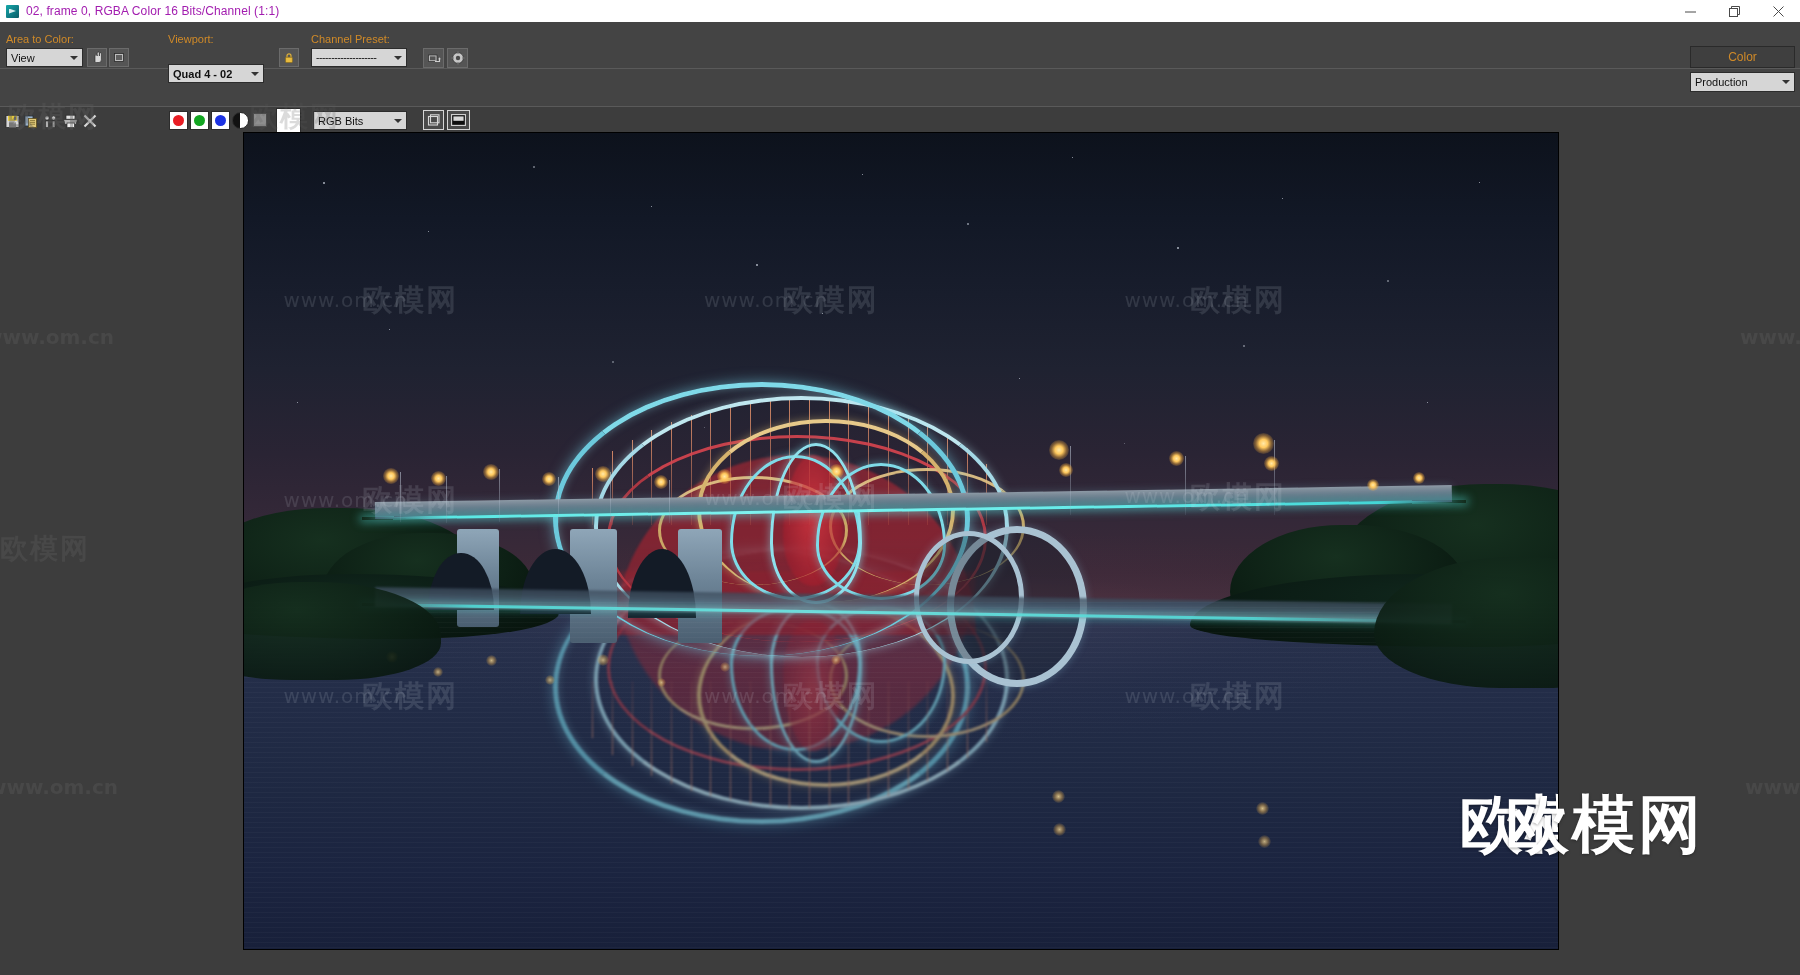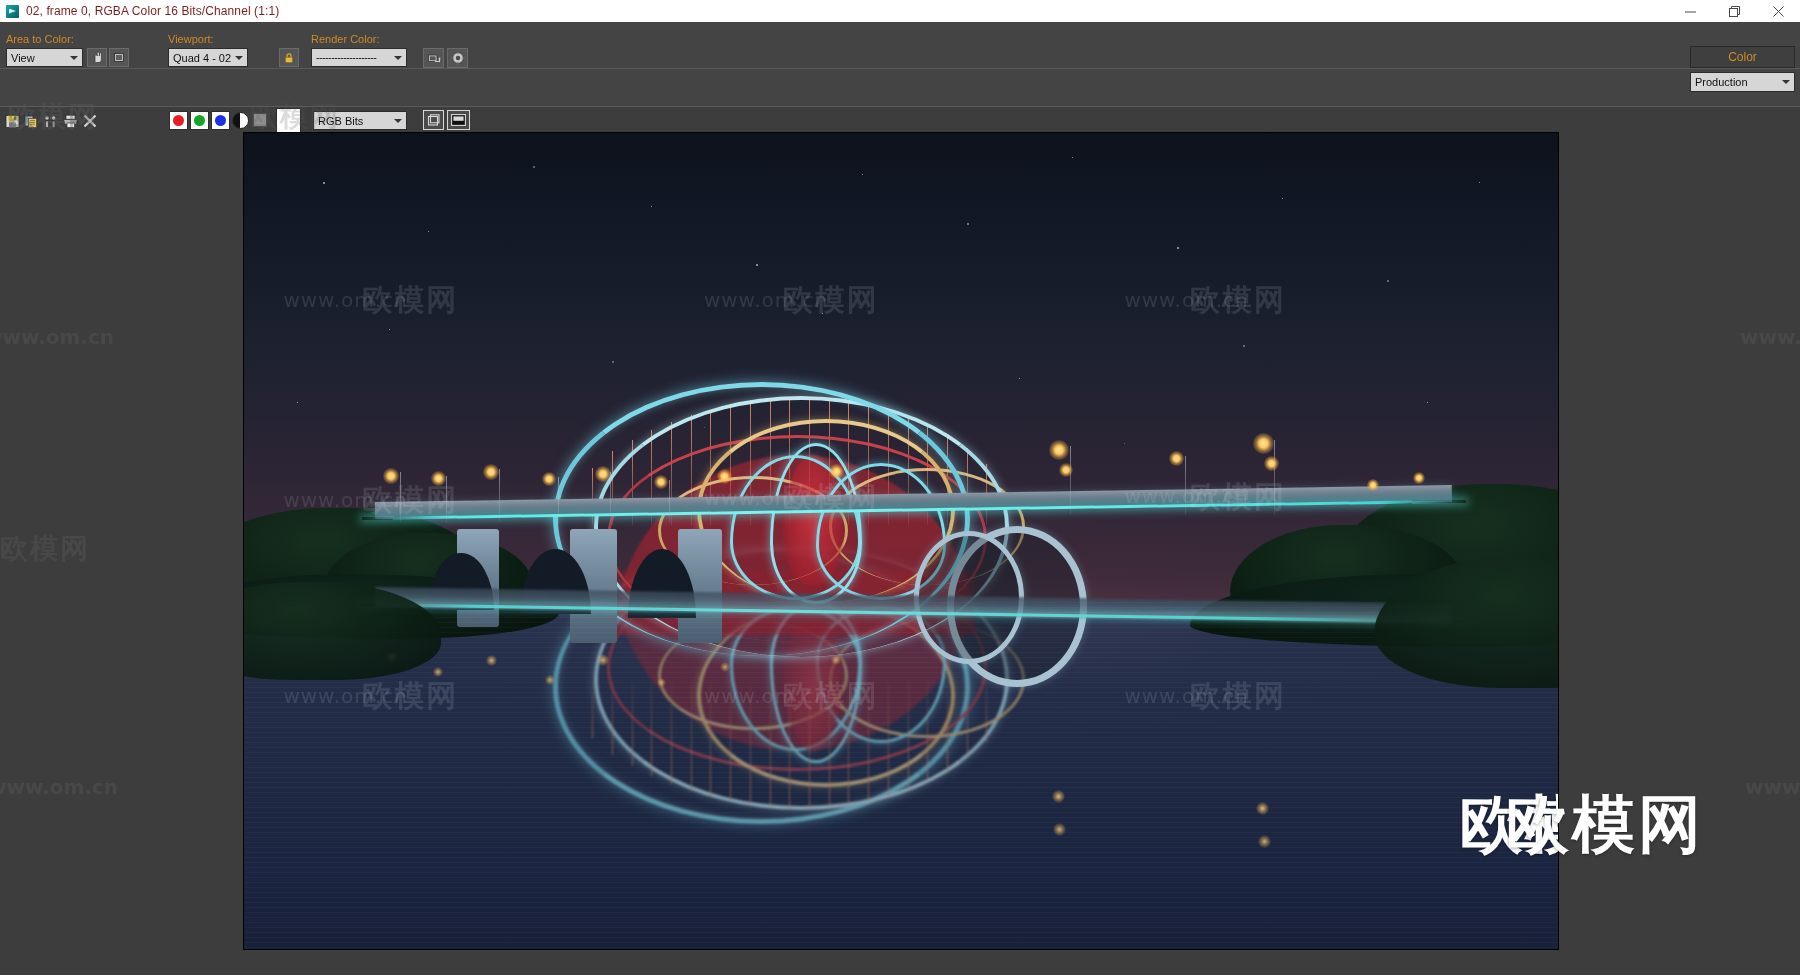--- a/index.html
+++ b/index.html
@@ -21,21 +21,21 @@
     width:13px;height:13px;margin-left:6px;margin-right:7px;flex:0 0 auto;
     background:linear-gradient(135deg,#14a8a8 0%,#0f7d86 55%,#0b5c66 100%);
     border-radius:1px;position:relative;
   }
   .title-icon:after{
     content:"";position:absolute;left:3px;top:4px;width:7px;height:5px;
     background:#ffffff;clip-path:polygon(0 0,100% 50%,0 100%);
     opacity:.85;
   }
   .title-text{
-    font-size:12px;color:#7f1d1d;white-space:nowrap;letter-spacing:.1px;
+    font-size:12px;color:#a21caf;white-space:nowrap;letter-spacing:.1px;
   }
   .winbtns{margin-left:auto;display:flex;height:22px;}
   .winbtn{
     width:44px;height:22px;display:flex;align-items:center;justify-content:center;
     color:#4a4a4a;
   }
   .winbtn svg{display:block;}
 
   
   .ctrlpanel{
@@ -341,39 +341,39 @@
     </div>
   </div>
 
   <div class="ctrlpanel">
 
     <div class="sep-line" style="top:46px;"></div>
     <div class="sep-line" style="top:84px;"></div>
 
     <div class="lbl" style="left:6px;top:11px;">Area to Color:</div>
     <div class="lbl" style="left:168px;top:11px;">Viewport:</div>
-    <div class="lbl" style="left:311px;top:11px;">Render Color:</div>
+    <div class="lbl" style="left:311px;top:11px;">Channel Preset:</div>
 
     <div class="combo" style="left:6px;top:26px;width:77px;">
       <span class="cval">View</span>
       <span class="carr"></span>
     </div>
     <div class="tbtn" style="left:87px;top:26px;width:20px;height:19px;">
       <svg width="13" height="13" viewBox="0 0 13 13">
         <path d="M4 11 L4 5 Q4 3.6 5.1 3.6 Q6.2 3.6 6.2 5 L6.2 2.2 Q6.2 1 7.3 1 Q8.4 1 8.4 2.2 L8.4 5 L8.4 2.8 Q8.4 1.7 9.4 1.7 Q10.4 1.7 10.4 2.8 L10.4 8.5 Q10.4 11.5 8 11.5 L5.6 11.5 Q4 11.5 4 11 Z" fill="#d8d8d8" stroke="#222" stroke-width=".6"></path>
       </svg>
     </div>
     <div class="tbtn" style="left:109px;top:26px;width:20px;height:19px;">
       <svg width="13" height="13" viewBox="0 0 13 13">
         <rect x="1.5" y="2.5" width="9" height="8" fill="#bdbdbd" stroke="#2a2a2a" stroke-width=".8"></rect>
         <rect x="3" y="4" width="6" height="5" fill="#5f5f5f"></rect>
       </svg>
     </div>
 
-    <div class="combo" style="left:168px;top:26px;width:80px;">
+    <div class="combo" style="left:168px;top:42px;width:96px;font-weight:bold;">
       <span class="cval">Quad 4 - 02</span>
       <span class="carr"></span>
     </div>
     <div class="tbtn" style="left:279px;top:26px;width:20px;height:19px;">
       <svg width="12" height="12" viewBox="0 0 12 12">
         <path d="M4 5.4 L4 3.8 A2 2 0 0 1 8 3.8 L8 5.4" fill="none" stroke="#e0b23a" stroke-width="1.2"></path>
         <rect x="2.6" y="5.3" width="6.8" height="5.2" rx="0.7" fill="#e8bb3f" stroke="#8a6a14" stroke-width=".6"></rect>
       </svg>
     </div>
 

